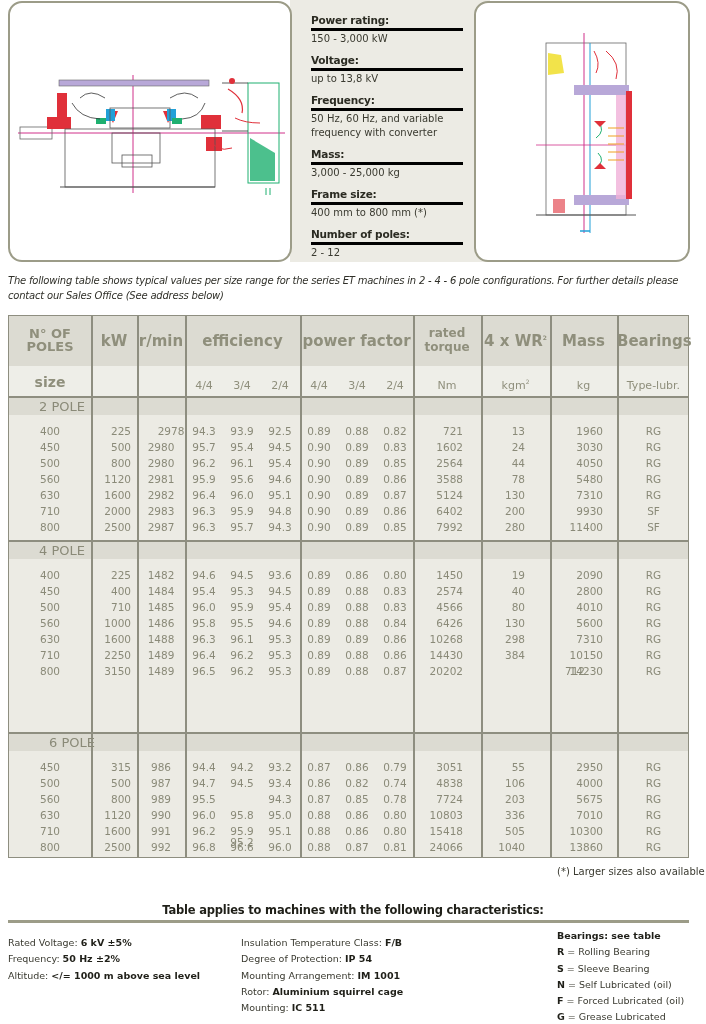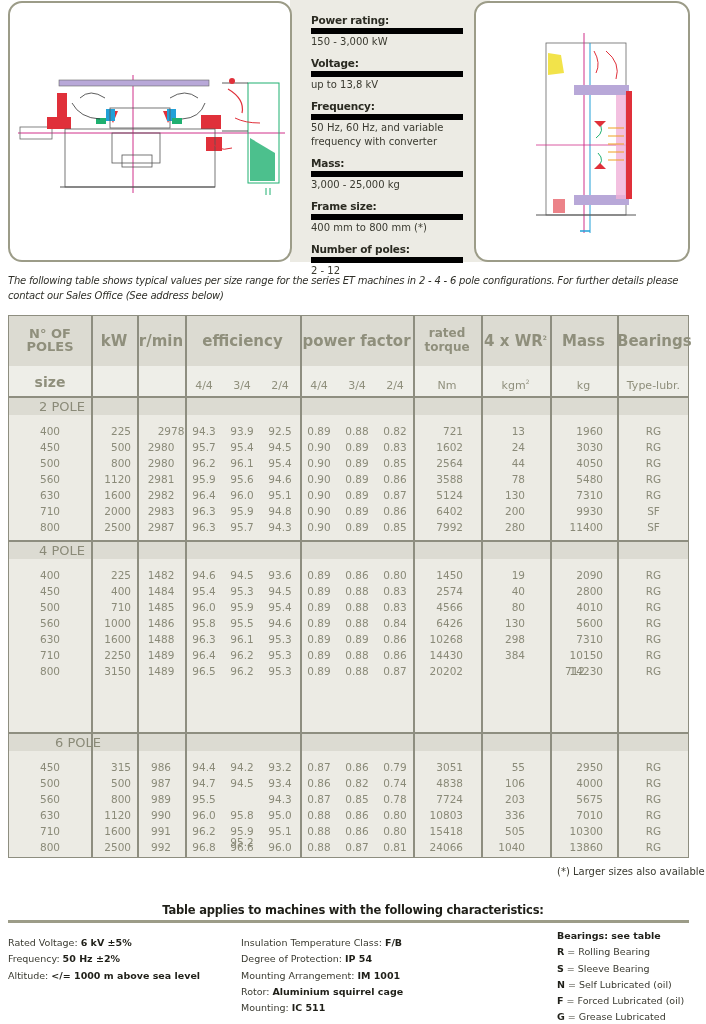--- a/index.html
+++ b/index.html
@@ -17,21 +17,21 @@
     box-sizing: border-box;
   }
   .drawing-left { left: 8px; top: 1px; width: 284px; height: 261px; }
   .drawing-right { left: 474px; top: 1px; width: 216px; height: 261px; }
   .drawing-panel svg { position: absolute; left: 0; top: 0; }
 
   .specs { position: absolute; left: 311px; top: 14px; width: 152px; }
   .spec-item { margin-bottom: 8px; }
   .spec-label {
     font-size: 10.5px; font-weight: bold; color: #2b2b22; letter-spacing: -0.2px;
-    border-bottom: 6px solid #000000; padding-bottom: 1px; line-height: 13px;
+    border-bottom: 3px solid #000000; padding-bottom: 1px; line-height: 13px;
   }
   .spec-value { font-size: 10px; color: #3a3a30; line-height: 14px; margin-top: 1px; white-space: pre-line; }
 
   .intro {
     position: absolute; left: 8px; top: 273px; width: 685px;
     font-size: 10px; font-style: italic; line-height: 15px; color: #2f2f28; letter-spacing: -0.2px;
   }
 
   
   .tbl {
@@ -209,21 +209,21 @@
   <div class="cell h2" style="left:291px;width:38px;top:63px;">4/4</div>
   <div class="cell h2" style="left:329px;width:38px;top:63px;">3/4</div>
   <div class="cell h2" style="left:367px;width:38px;top:63px;">2/4</div>
   <div class="cell h2" style="left:404px;width:68px;top:63px;">Nm</div>
   <div class="cell h2" style="left:472px;width:69px;top:63px;"><span>kgm</span><sup>2</sup></div>
   <div class="cell h2" style="left:541px;width:67px;top:63px;">kg</div>
   <div class="cell h2" style="left:608px;width:73px;top:63px;">Type-lubr.</div>
 
   <div class="cell pole-label" style="left:0;width:76px;top:83px;">2 POLE</div>
   <div class="cell pole-label" style="left:0;width:76px;top:227px;">4 POLE</div>
-  <div class="cell pole-label" style="left:6px;width:76px;top:419px;padding-left:40px;">6 POLE</div>
+  <div class="cell pole-label" style="left:0;width:76px;top:419px;padding-left:40px;">6 POLE</div>
 
   <div id="rows">
       <div>
         <div class="cell num" style="left: 0px; width: 82px; top: 107px;">400</div>
         <div class="cell num r" style="left: 82px; width: 40px; top: 107px;">225</div>
         <div class="cell num" style="left: 128px; width: 48px; top: 107px; padding-left: 20px;">2978</div>
         <div class="cell num" style="left: 176px; width: 38px; top: 107px;">94.3</div>
         <div class="cell num" style="left: 214px; width: 38px; top: 107px;">93.9</div>
         <div class="cell num" style="left: 252px; width: 38px; top: 107px;">92.5</div>
         <div class="cell num" style="left: 291px; width: 38px; top: 107px;">0.89</div>

